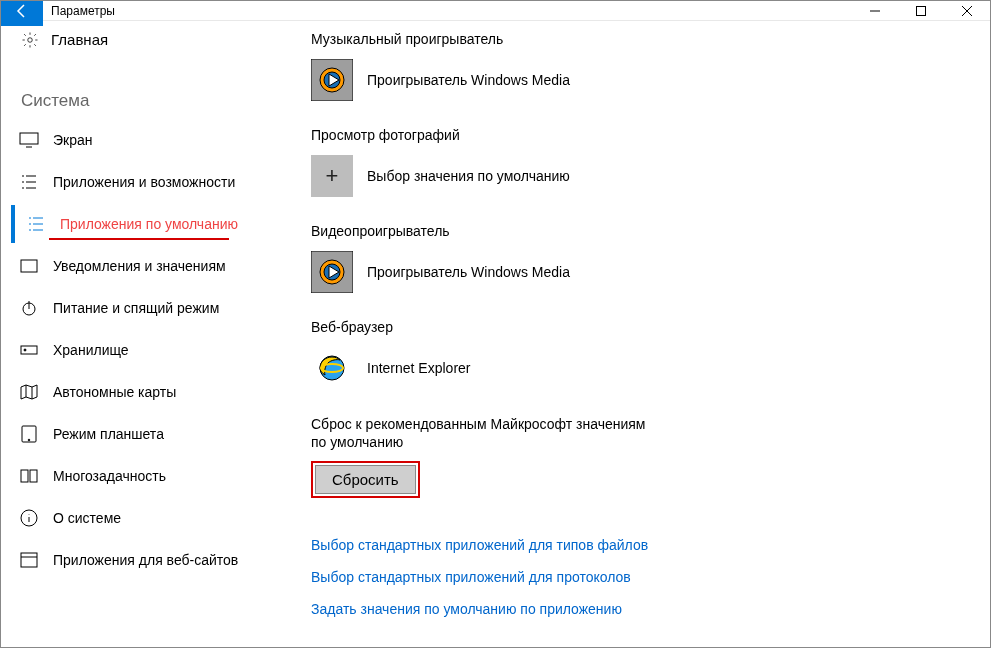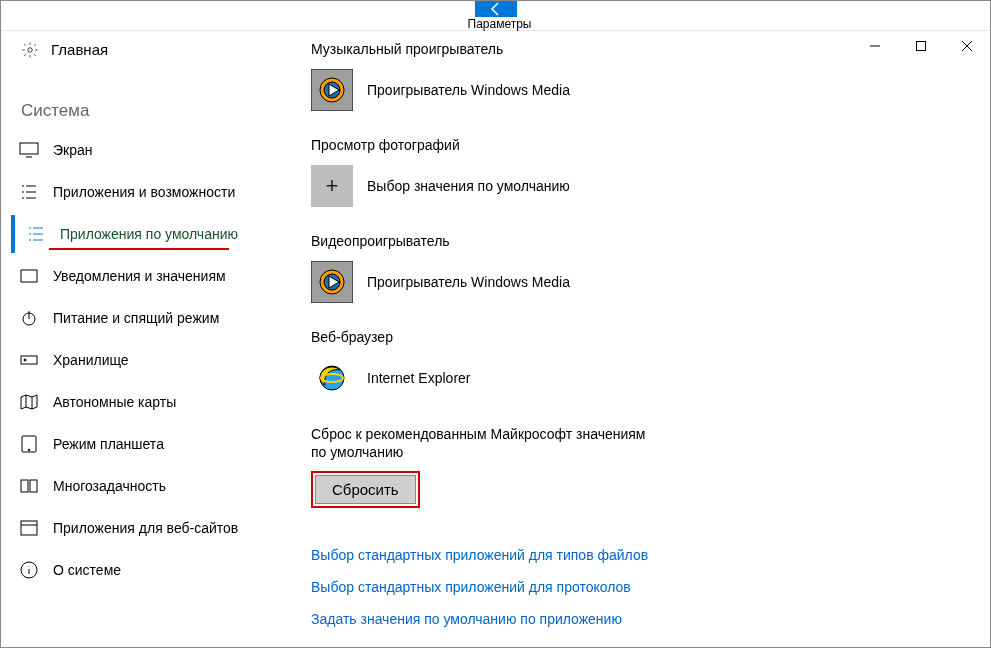--- a/index.html
+++ b/index.html
@@ -1,18 +1,18 @@
 <!DOCTYPE html>
 <html><head>
 <meta charset="utf-8">
 <style>
   * { box-sizing: border-box; margin: 0; padding: 0; font-family: "Segoe UI", Tahoma, sans-serif; }
   body { width: 991px; height: 648px; background: #fff; border: 1px solid #888; overflow: hidden; font-size: 14px; color: #000; }
 
-  .titlebar { height: 30px; display: flex; align-items: center; border-bottom: 1px solid #e8e8e8; flex-direction: column; }
+  .titlebar { height: 20px; display: flex; align-items: center; border-bottom: 1px solid #e8e8e8; }
   .back-btn { width: 42px; height: 30px; background: #0078d7; display: flex; align-items: center; justify-content: center; color: #fff; }
   .back-btn svg { width: 16px; height: 16px; }
   .title-text { margin-left: 8px; font-size: 12px; color: #000; }
   .win-controls { margin-left: auto; display: flex; }
   .win-btn { width: 46px; height: 30px; display: flex; align-items: center; justify-content: center; }
   .win-btn svg { width: 10px; height: 10px; }
 
   .content { display: flex; height: calc(100% - 30px); }
   .sidebar { width: 300px; padding: 10px 0 0 10px; }
   .home-row { display: flex; align-items: flex-start; height: 38px; padding-left: 10px; gap: 12px; }
@@ -21,21 +21,21 @@
 
   .search-box { margin: 8px 12px 0 6px; height: 32px; border: 1px solid #999; display: flex; align-items: center; padding: 0 8px; color: #666; }
   .search-box input { border: none; outline: none; flex: 1; font-size: 14px; background: transparent; }
   .search-box .mag { width: 16px; height: 16px; opacity: .6; }
 
   .section-label { color: #666; font-size: 17px; margin: 22px 0 8px 10px; }
 
   .nav-item { display: flex; align-items: center; height: 42px; padding-left: 8px; gap: 14px; cursor: default; position: relative; }
   .nav-item .icon-slot { width: 20px; height: 20px; display: flex; align-items: center; justify-content: center; }
   .nav-item .label { font-size: 14px; }
-  .nav-item.selected { color: #14532d; padding-left: 15px; }
+  .nav-item.selected { color: #ef4444; padding-left: 15px; }
   .nav-item.selected::before { content:""; position:absolute; left:0; top:2px; bottom:2px; width:4px; background:#0078d7; }
   .nav-item.selected .label { text-decoration: none; border-bottom:2px solid #d40000; padding-bottom:1px; }
   .nav-item.selected .red-underline { position:absolute; left:38px; right:auto; bottom:5px; height:2px; background:#d40000; width: 180px; }
 
   .main { flex: 1; padding: 0 20px 4px 10px; overflow: auto; }
   .group { margin-top: 10px; }
   .group-title { font-size: 14px; color: #000; margin-bottom: 12px; }
   .app-row { display: flex; align-items: center; gap: 14px; margin-bottom: 26px; }
   .app-tile { width: 42px; height: 42px; background: #a8a8a8; display:flex; align-items:center; justify-content:center; }
   .app-tile.plus { background:#bdbdbd; font-size:22px; color:#222; }
@@ -176,35 +176,35 @@
             <rect x="2" y="4" width="7" height="12" stroke="#000"></rect>
             <rect x="11" y="4" width="7" height="12" stroke="#000"></rect>
           </svg>
         </span>
       <span class="label">Многозадачность</span>
     </div>
 
     <div class="nav-item">
       <span class="icon-slot">
           <svg viewBox="0 0 20 20">
+            <circle cx="10" cy="10" r="8" stroke="#000"></circle>
+            <path d="M10 6v0.5M10 9v5" stroke="#000"></path>
+          </svg>
+        </span>
+      <span class="label">О системе</span>
+    </div>
+
+    <div class="nav-item">
+      <span class="icon-slot">
+          <svg viewBox="0 0 20 20">
             <rect x="2" y="3" width="16" height="14" stroke="#000"></rect>
             <path d="M2 7h16" stroke="#000"></path>
           </svg>
         </span>
       <span class="label">Приложения для веб-сайтов</span>
-    </div>
-
-    <div class="nav-item">
-      <span class="icon-slot">
-          <svg viewBox="0 0 20 20">
-            <circle cx="10" cy="10" r="8" stroke="#000"></circle>
-            <path d="M10 6v0.5M10 9v5" stroke="#000"></path>
-          </svg>
-        </span>
-      <span class="label">О системе</span>
     </div>
   </div>
 
   <div class="main">
 
     <div class="group">
       <div class="group-title">Музыкальный проигрыватель</div>
       <div class="app-row">
         <div class="app-tile">
           <svg viewBox="0 0 42 42">

